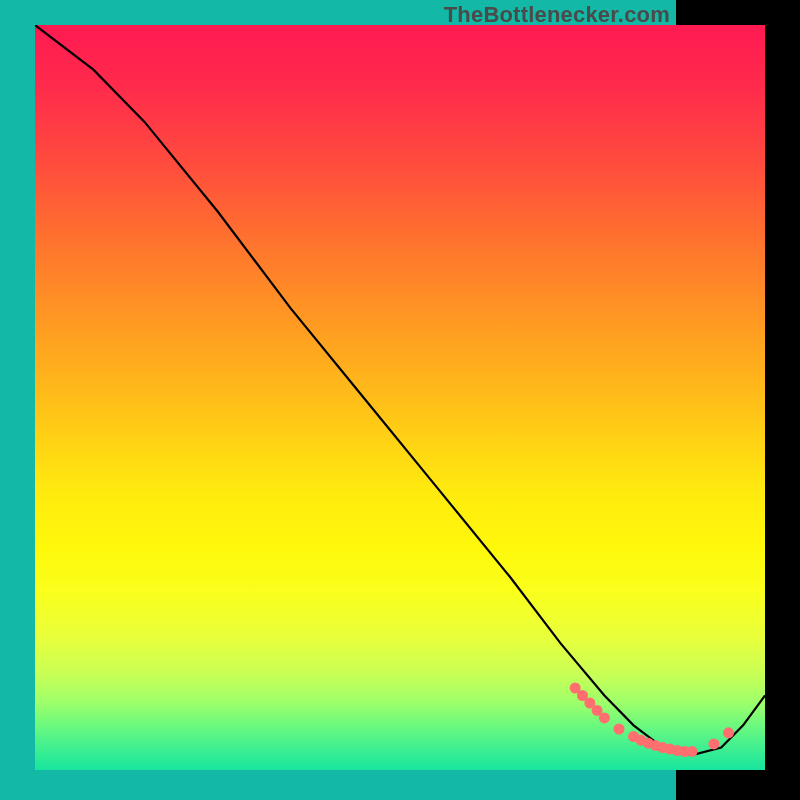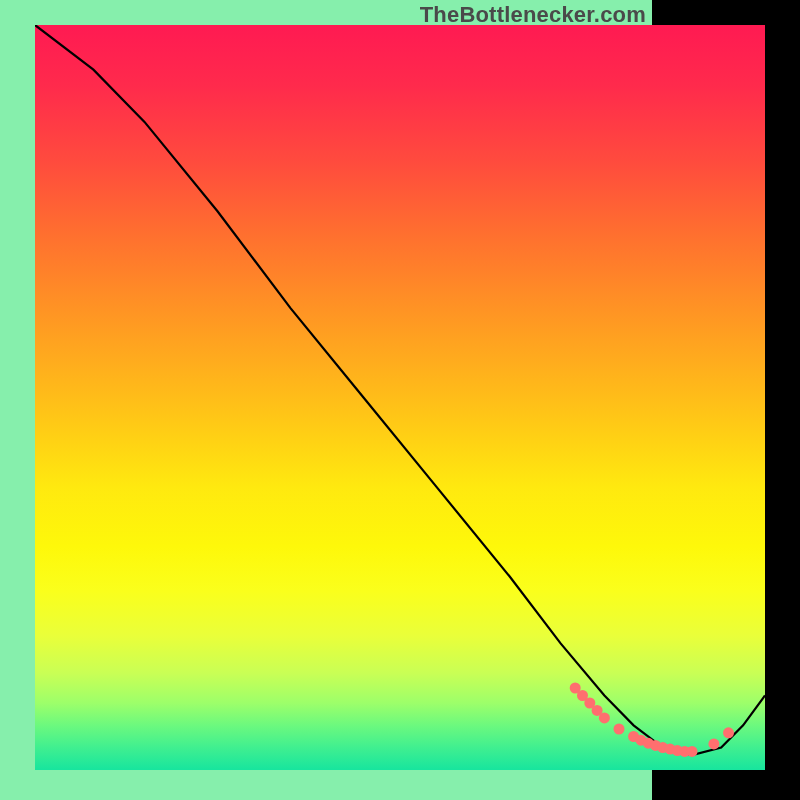--- a/index.html
+++ b/index.html
@@ -8,21 +8,22 @@
     width: 800px;
     height: 800px;
     background: #000;
     overflow: hidden;
     font-family: Arial, Helvetica, sans-serif;
   }
   .frame {
     position: relative;
     width: 652px;
     height: 800px;
-    background: #86efac;
+    background: #14b8a6;
+    padding-left: 24px;
   }
   .watermark {
     position: absolute;
     top: 2px;
     right: 6px;
     color: #4a4a4a;
     font-size: 22px;
     font-weight: 600;
     letter-spacing: 0.2px;
     user-select: none;

